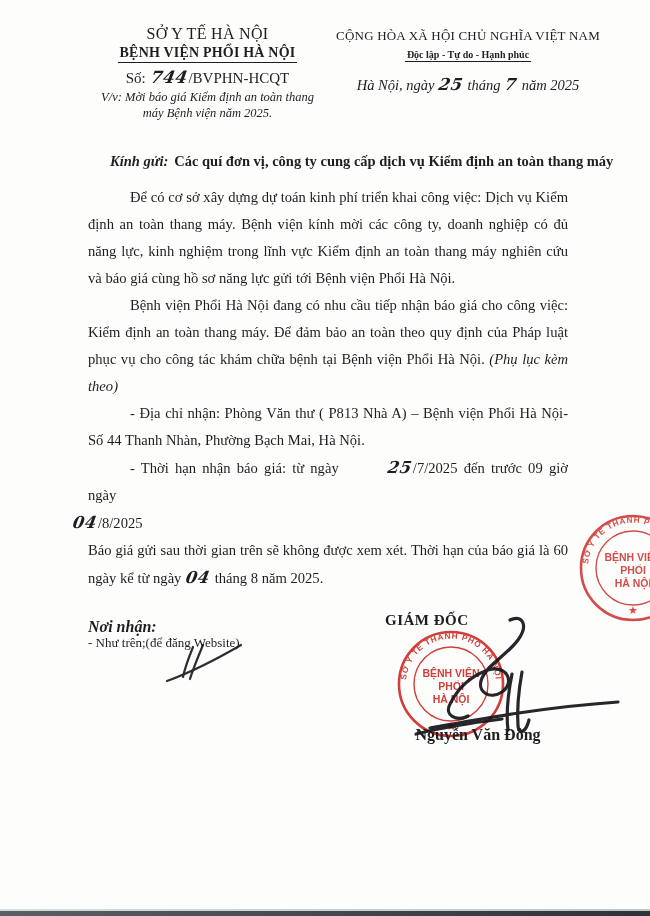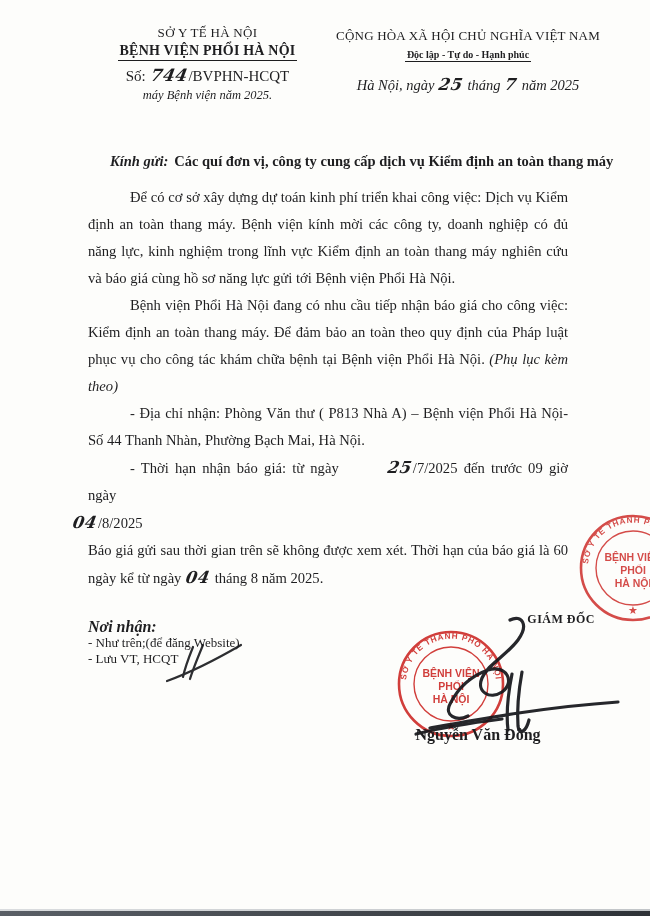--- a/index.html
+++ b/index.html
@@ -5,21 +5,21 @@
   html,body { margin:0; padding:0; }
   body {
     width:650px; height:916px; position:relative; overflow:hidden;
     background:#fcfcfa; color:#1e1e20;
     font-family:"Liberation Serif", serif;
   }
   .page { position:absolute; inset:0; overflow:hidden; background:#fdfdfb; }
 
   
   .hdr-left { position:absolute; left:60px; top:25px; width:295px; text-align:center; }
-  .org-parent { font-size:13px; letter-spacing:.3px; }
+  .org-parent { font-size:16px; letter-spacing:.3px; }
   .org-name { display:inline-block; font-size:14px; font-weight:bold; letter-spacing:.2px;
               border-bottom:1.5px solid #1e1e20; padding:0 2px 1px; margin-top:2px; }
   .doc-number { font-size:15px; margin-top:4px; }
   .subject { font-size:12.5px; font-style:italic; line-height:16px; margin-top:2px; }
 
   .hdr-right { position:absolute; left:322px; top:28px; width:292px; text-align:center; }
   .national-title { font-size:13px; letter-spacing:.2px; }
   .motto { display:inline-block; font-size:10px; font-weight:bold;
            border-bottom:1.5px solid #1e1e20; padding:0 2px 1px; margin-top:4px; }
   .dateline { font-size:14.5px; font-style:italic; margin-top:13px; }
@@ -43,21 +43,21 @@
   .it { font-style:italic; }
   .closing { text-indent:38px; }
 
   
   .recipients { position:absolute; left:88px; top:619px; line-height:16px; }
   .recipients .lbl { font-size:16px; font-weight:bold; font-style:italic; }
   .recipients .item { font-size:13px; }
   .paraph { position:absolute; left:165px; top:641px; }
 
   .director-title { position:absolute; left:385px; top:612px; width:210px;
-                    text-align:right; font-size:12px; font-weight:bold; letter-spacing:.5px; }
+                    text-align:left; font-size:15px; font-weight:bold; letter-spacing:.5px; }
   .signer-name { position:absolute; left:368px; top:726px; width:220px;
                  text-align:center; font-size:16px; font-weight:bold; }
 
   .stamp1 { position:absolute; left:395px; top:628px; opacity:.95; }
   .stamp2 { position:absolute; left:577px; top:512px; opacity:.88; }
   .signature { position:absolute; left:410px; top:612px; }
 
   .scan-edge { position:absolute; left:0; bottom:0; width:100%; height:5px;
                background:linear-gradient(to right,#5a5f66,#2e3237); }
   .scan-edge-soft { position:absolute; left:0; bottom:5px; width:100%; height:2px;
@@ -68,20 +68,21 @@
 
 <div class="page">
 
   <div class="hdr-left">
     <div class="org-parent">SỞ Y TẾ HÀ NỘI</div>
     <div><span class="org-name">BỆNH VIỆN PHỔI HÀ NỘI</span></div>
     <div class="doc-number">
       <span>Số: </span><span class="hand">744</span><span>/BVPHN-HCQT</span>
     </div>
     <div class="subject">
+      <div>V/v: Mời báo giá Kiểm định an toàn thang</div>
       <div>máy  Bệnh viện năm 2025.</div>
     </div>
   </div>
 
   <div class="hdr-right">
     <div class="national-title">CỘNG HÒA XÃ HỘI CHỦ NGHĨA VIỆT NAM</div>
     <div><span class="motto">Độc lập - Tự do - Hạnh phúc</span></div>
     <div class="dateline">
       <span>Hà Nội, ngày </span><span class="hand">25</span><span> tháng </span><span class="hand">7</span><span> năm 2025</span>
     </div>
@@ -102,21 +103,20 @@
       <span class="hand">04</span><span>/8/2025</span>
     </div>
     <div class="para noindent">
       <span>Báo giá gửi sau thời gian trên sẽ không được xem xét. Thời hạn của báo giá là 60  ngày kể từ ngày </span><span class="hand">04</span><span> tháng 8 năm 2025.</span>
     </div>
   </div>
 
   <div class="recipients">
     <div class="lbl">Nơi nhận:</div>
     <div class="item">- Như trên;(để đăng Website)</div>
-    <div class="item">- Lưu VT, HCQT</div>
   </div>
 
   <svg class="paraph" width="80" height="44" viewBox="0 0 80 44">
     <g fill="none" stroke="#17181c" stroke-width="2.2" stroke-linecap="round" opacity=".9">
       <path d="M 28,6 C 24,16 20,26 18,36"></path>
       <path d="M 38,4 C 33,16 28,28 25,38"></path>
       <path d="M 2,40 C 24,32 52,18 76,4"></path>
     </g>
   </svg>
 

